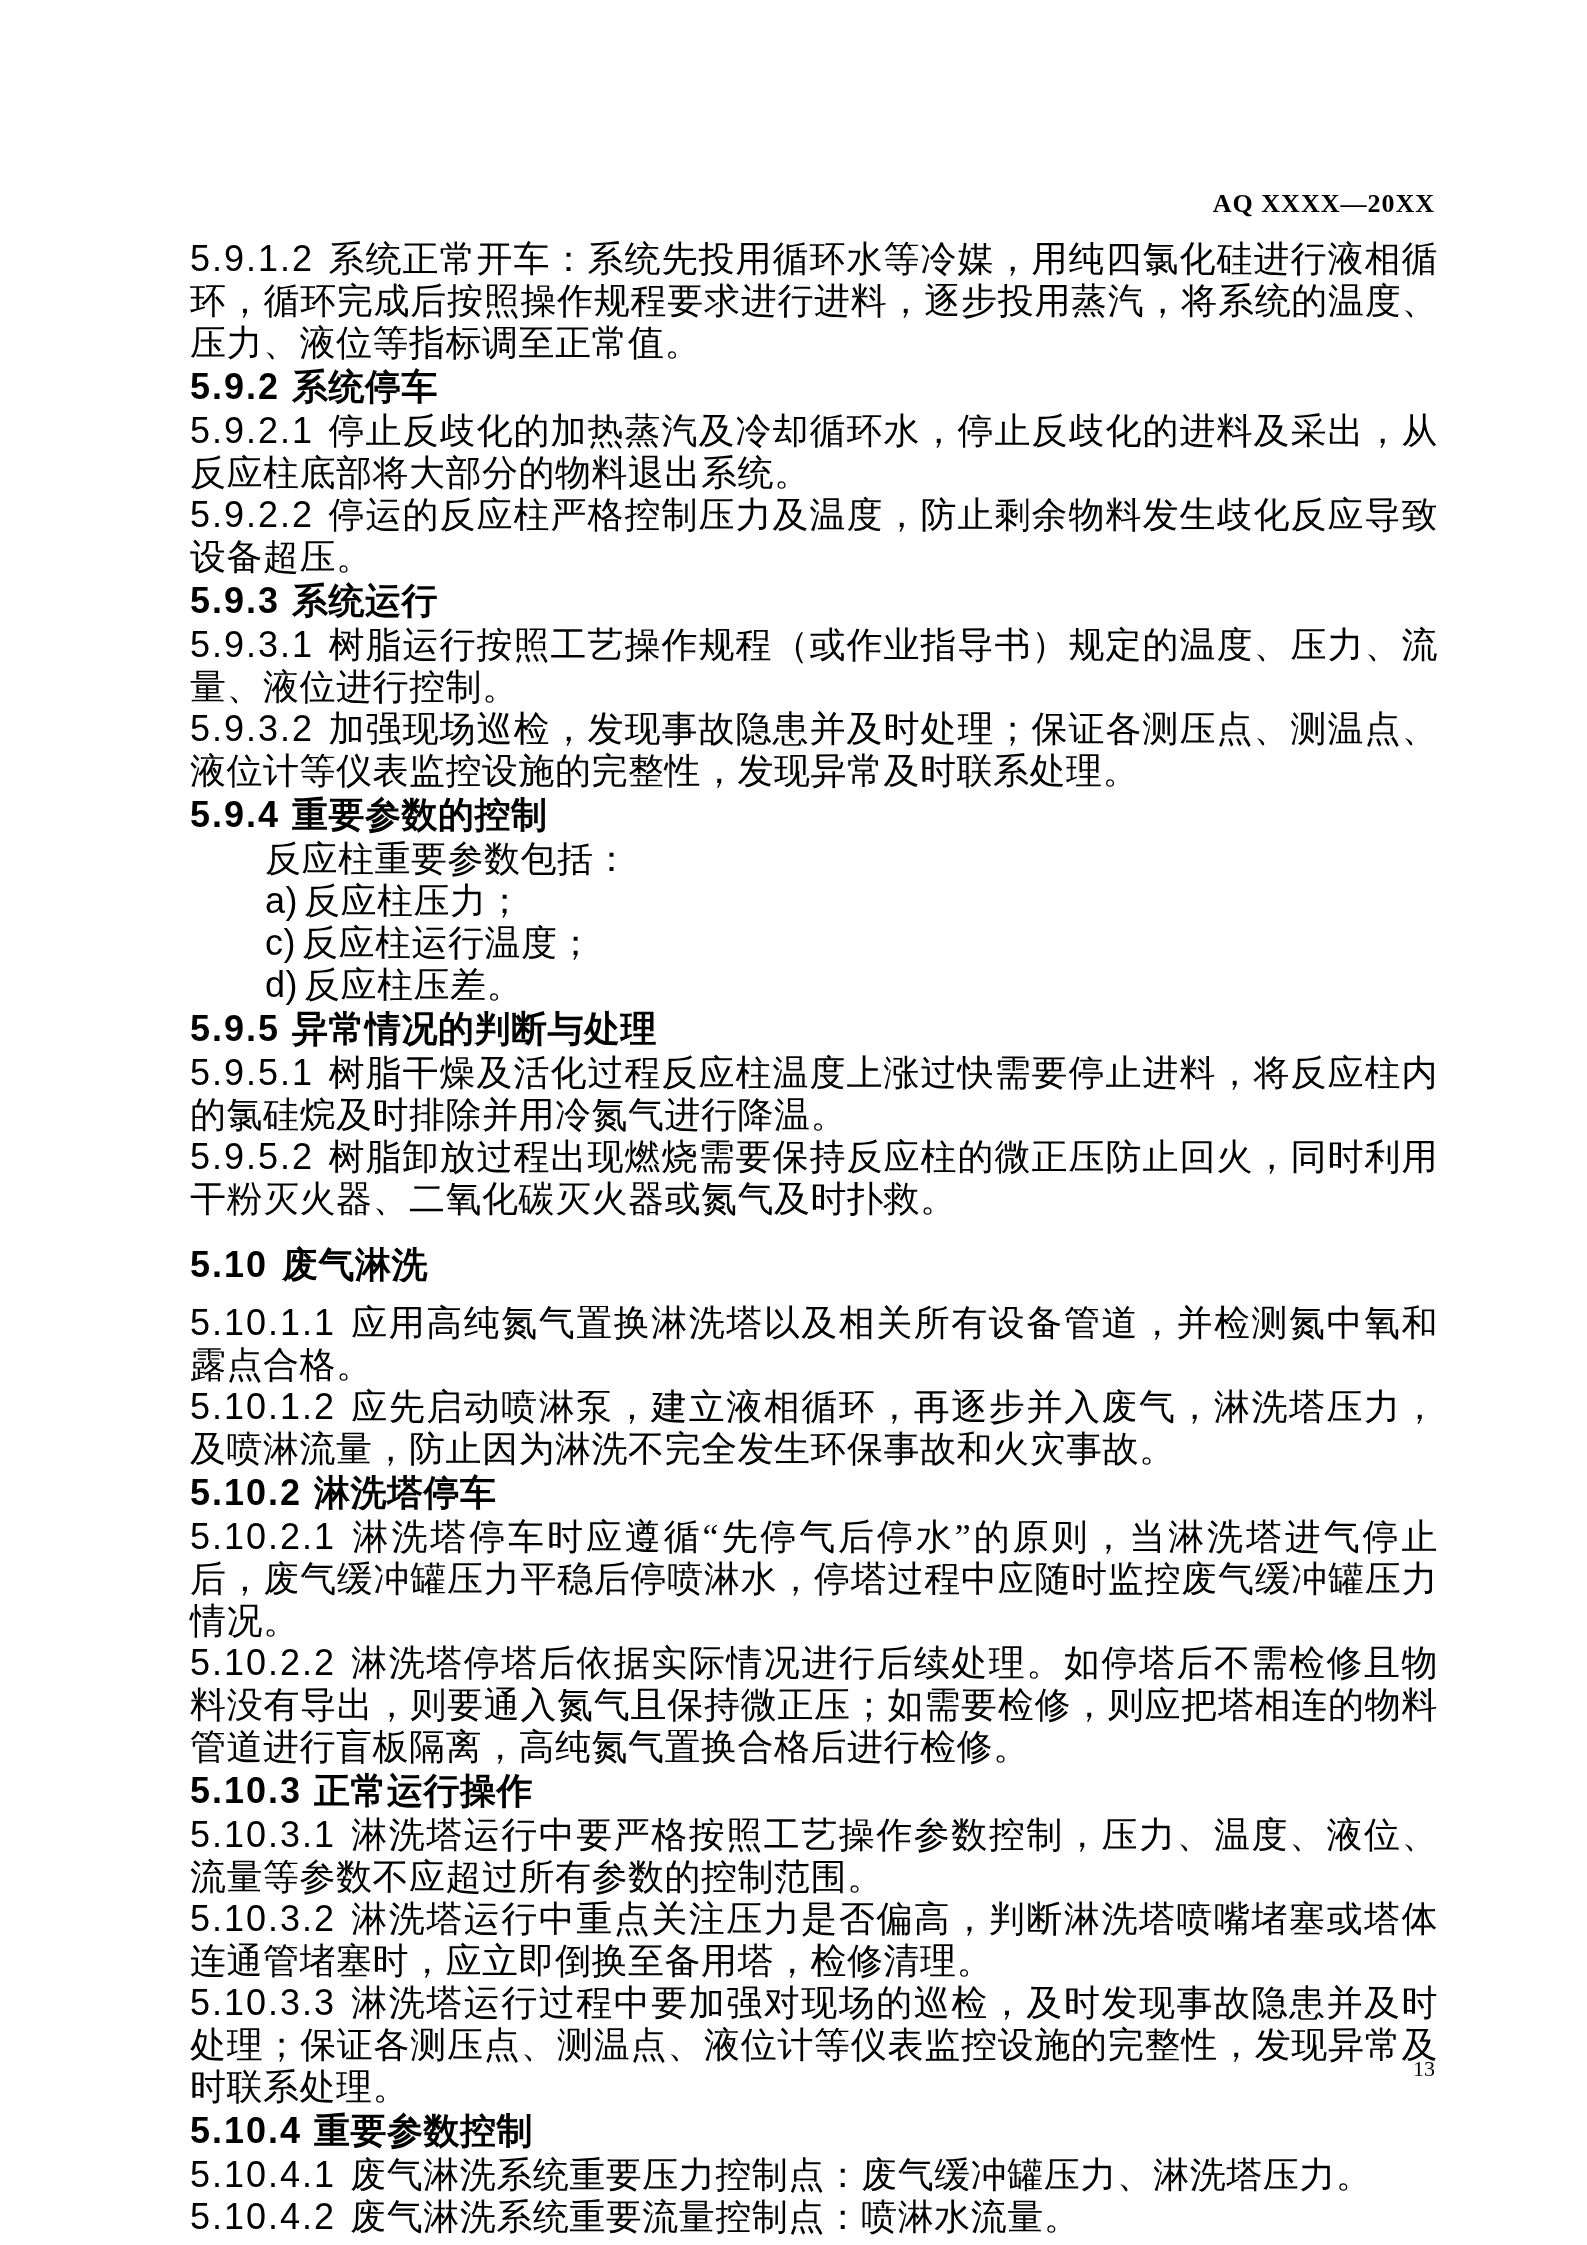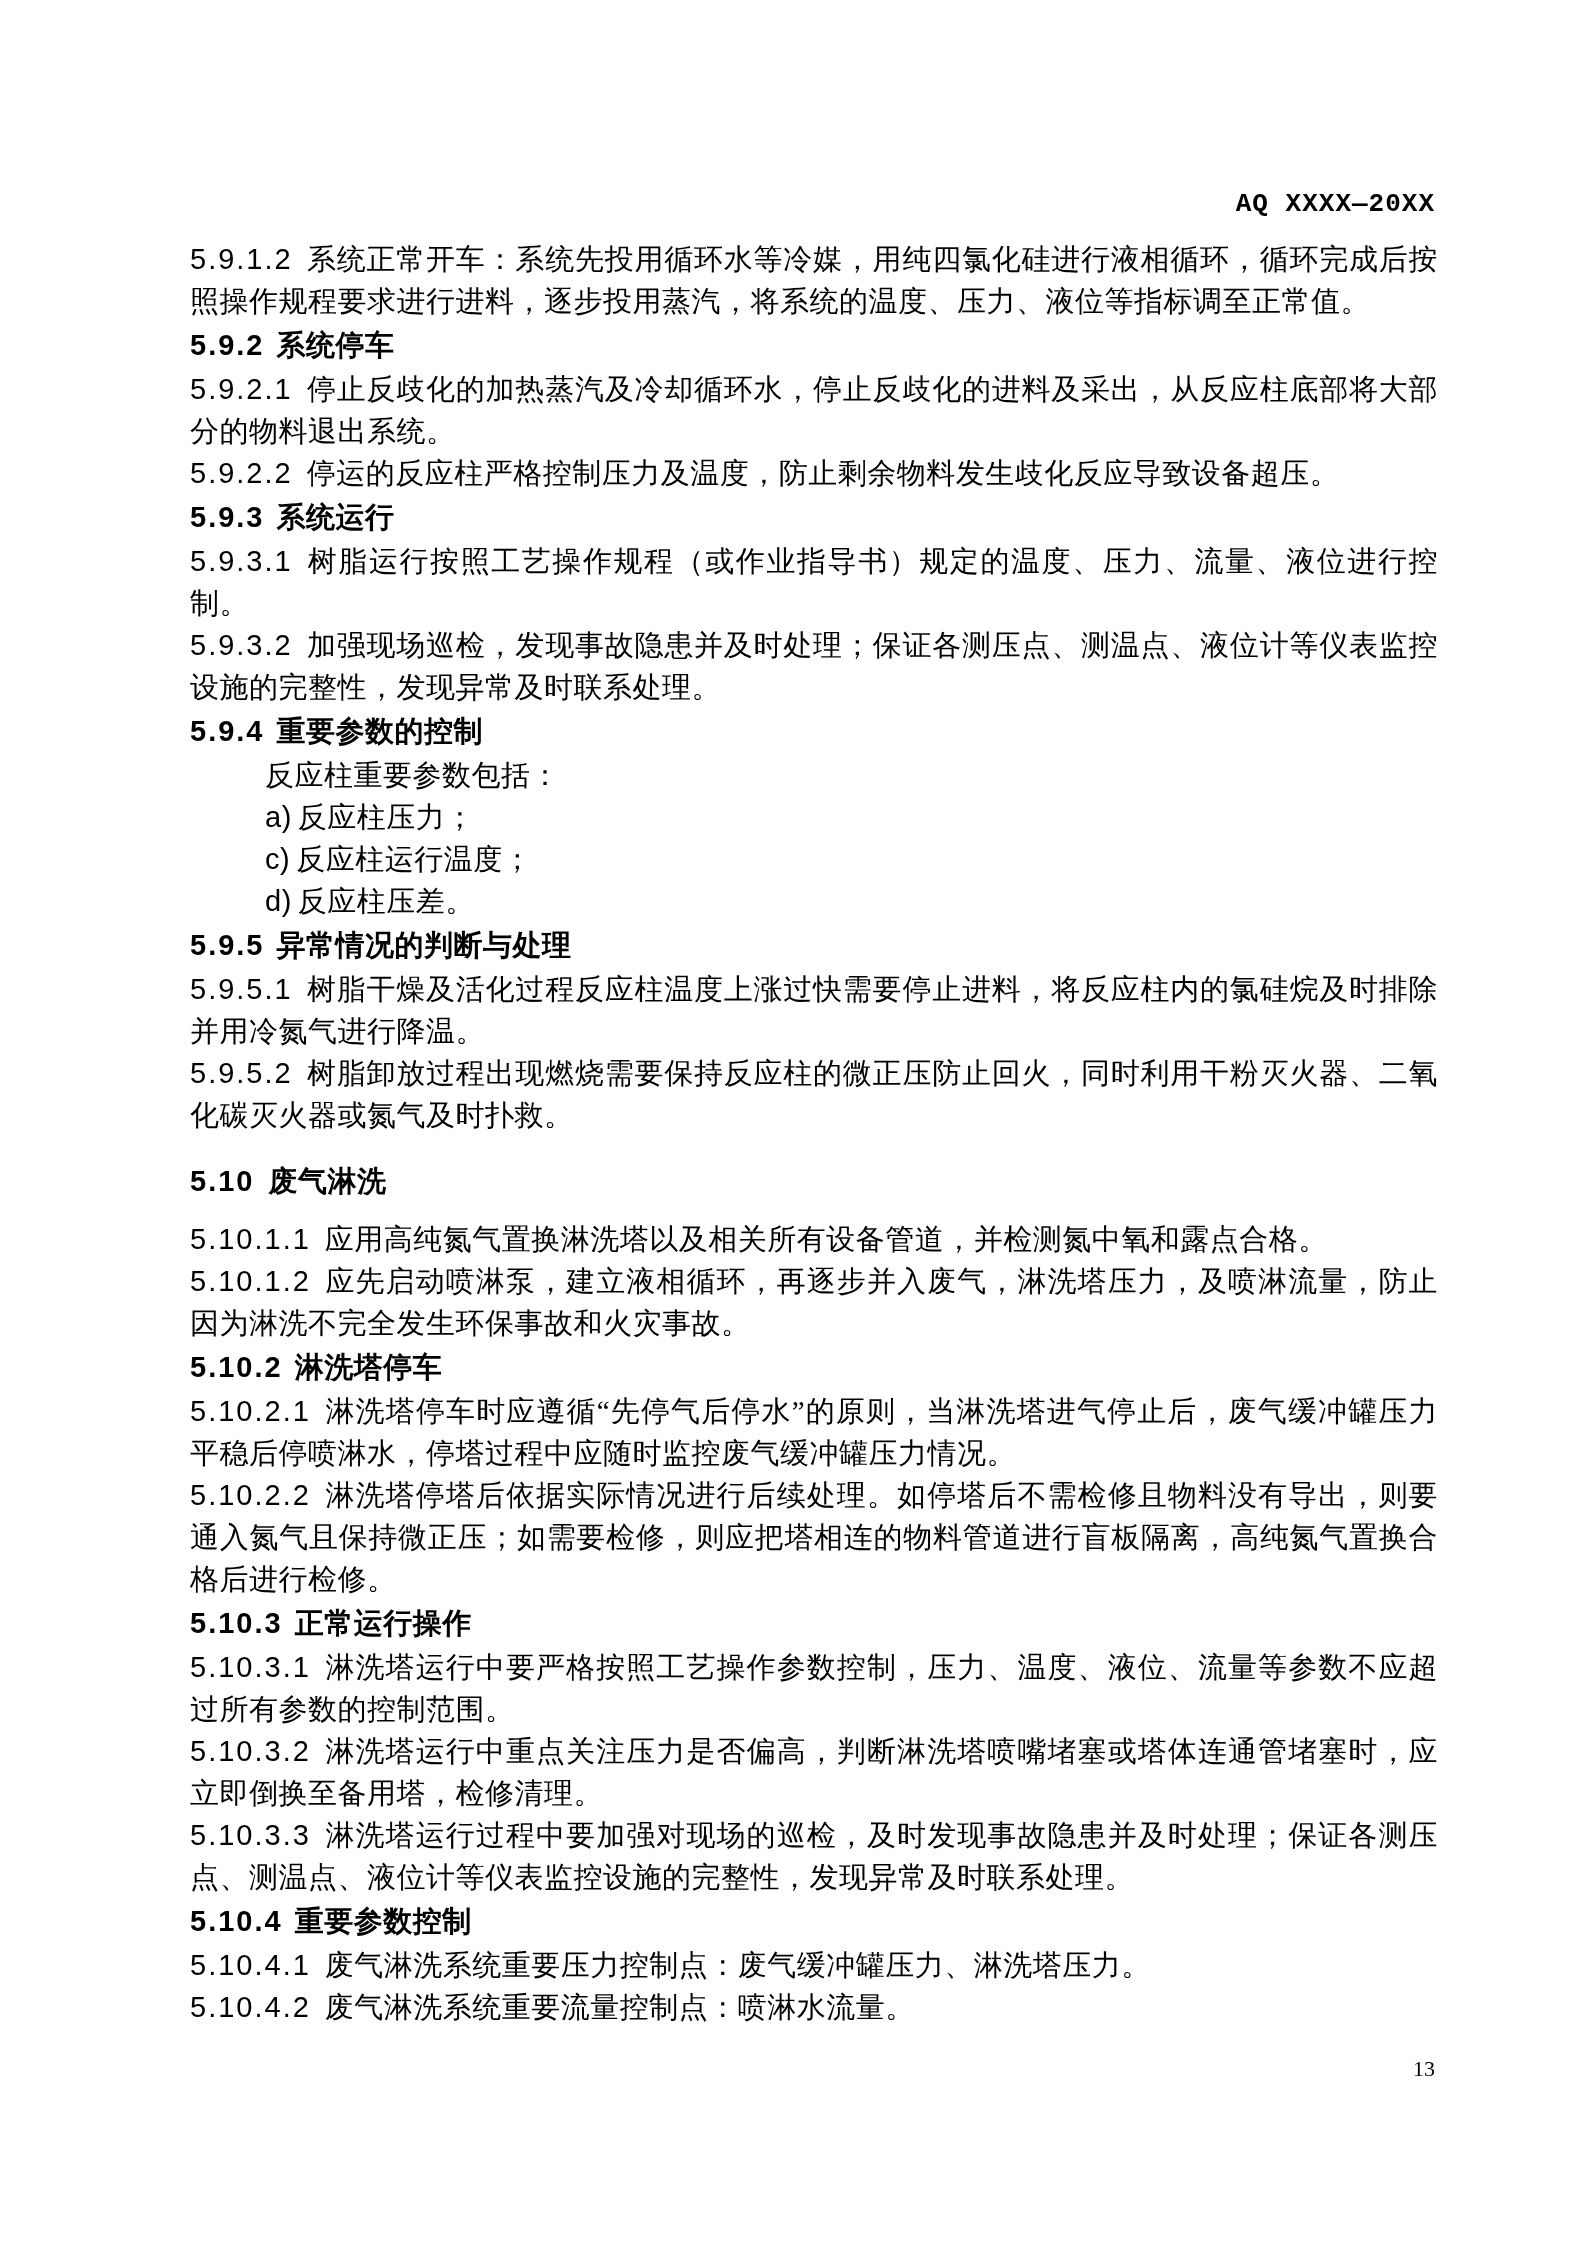--- a/index.html
+++ b/index.html
@@ -9,33 +9,33 @@
     height:2245px;
     background:#ffffff;
     color:#000000;
     overflow:hidden;
     font-family:"Liberation Serif","DejaVu Serif",serif;
   }
   .doc-header{
     position:absolute;
     top:190px;
     right:152px;
-    font-family:Liberation Mono, monospace;
+    font-family:Liberation Serif, serif;
     font-weight:700;
     font-size:26px;
     letter-spacing:1px;
     line-height:28px;
     color:#000000;
   }
   .doc-content{
     position:absolute;
     top:238px;
     left:190px;
     width:1248px;
-    font-size:29px;
+    font-size:36px;
     line-height:42px;
     letter-spacing:0.5px;
     text-align:justify;
   }
   .para{margin:0;}
   .num{
     font-family:"Liberation Sans","DejaVu Sans",sans-serif;
     letter-spacing:2px;
     margin-right:14px;
     white-space:nowrap;

